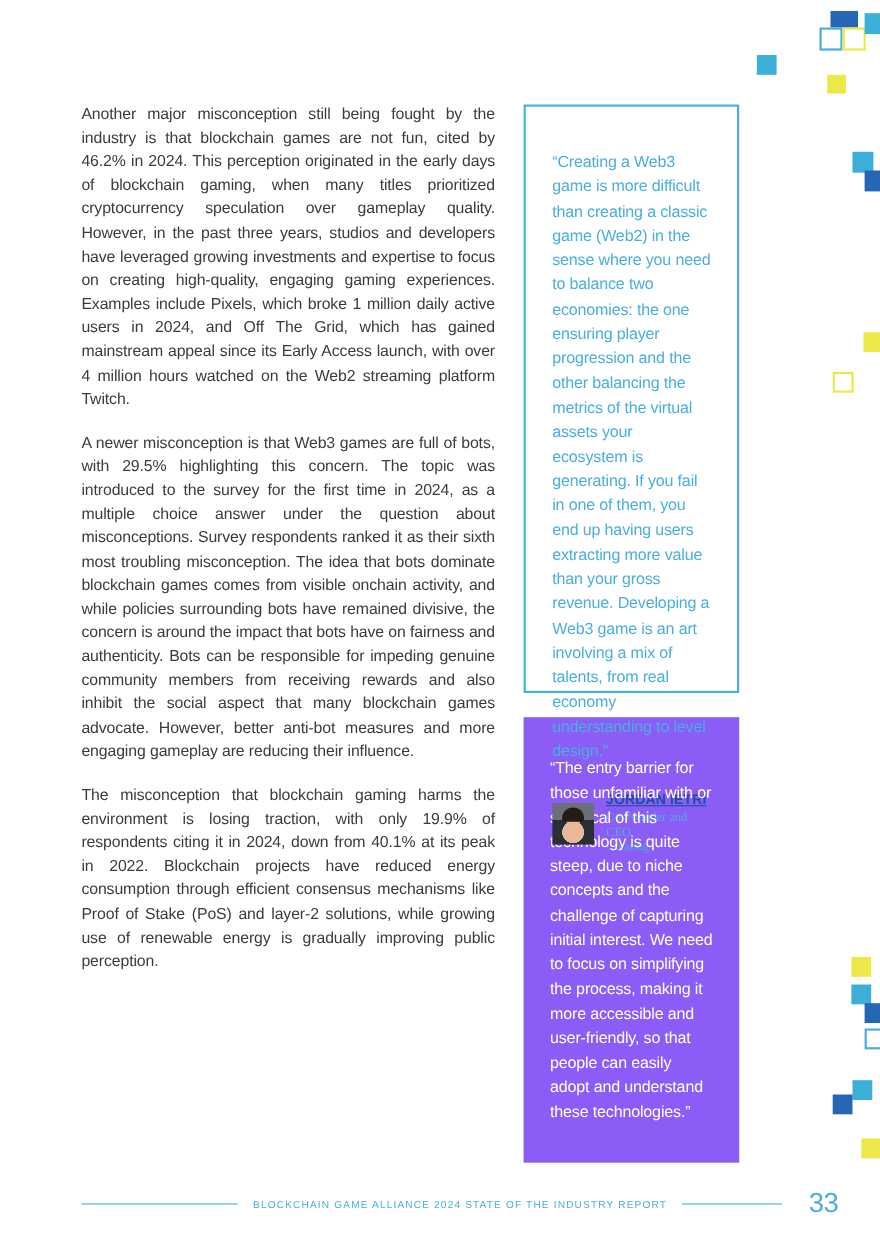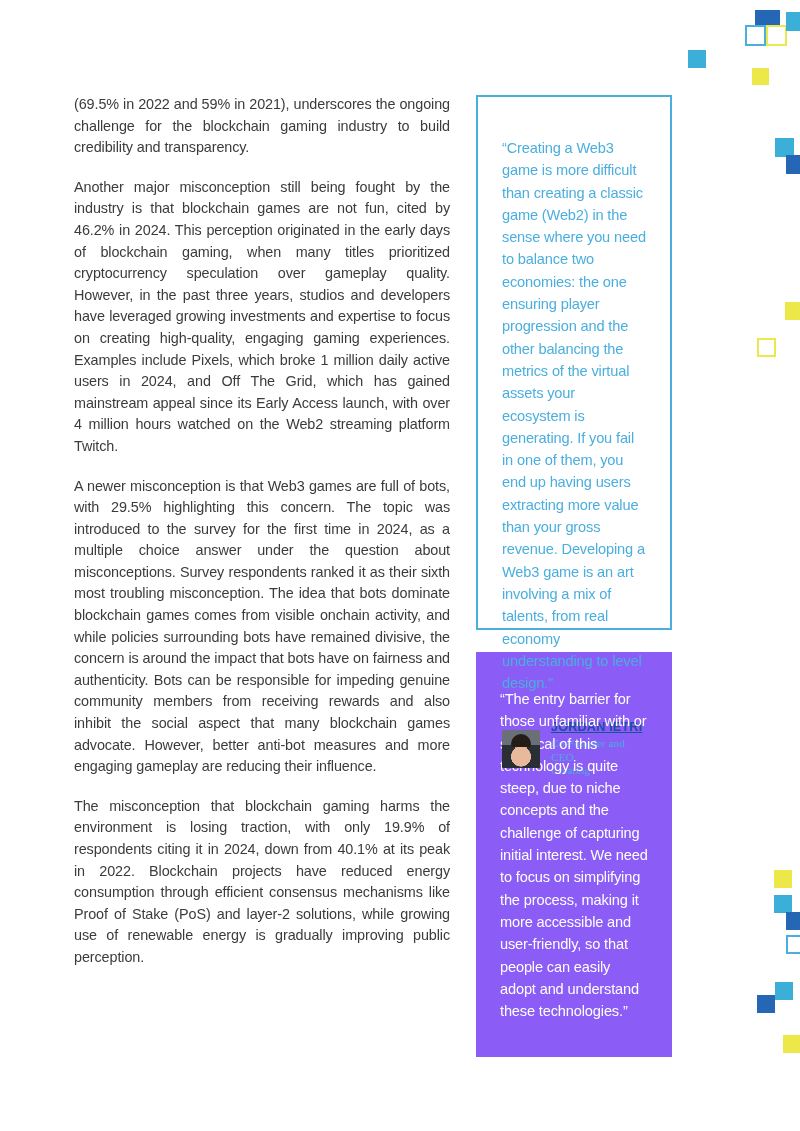--- a/index.html
+++ b/index.html
@@ -207,21 +207,20 @@
       <div class="deco" style="left: 774px; top: 870px; width: 18px; height: 18px; background: rgb(236, 232, 74);"></div>
       <div class="deco" style="left: 774px; top: 895px; width: 18px; height: 18px; background: rgb(60, 175, 216);"></div>
       <div class="deco" style="left: 786px; top: 912px; width: 18px; height: 18px; background: rgb(37, 102, 181);"></div>
       <div class="deco" style="left: 786px; top: 935px; width: 19px; height: 19px; border: 2px solid rgb(74, 174, 222); background: rgb(255, 255, 255);"></div>
       <div class="deco" style="left: 775px; top: 982px; width: 18px; height: 18px; background: rgb(60, 175, 216);"></div>
       <div class="deco" style="left: 757px; top: 995px; width: 18px; height: 18px; background: rgb(37, 102, 181);"></div>
       <div class="deco" style="left: 783px; top: 1035px; width: 18px; height: 18px; background: rgb(236, 232, 74);"></div>
     </div>
 
   <div class="body-col">
-    <p>(69.5% in 2022 and 59% in 2021), underscores the ongoing challenge for the blockchain gaming industry to build credibility and transparency.</p>
     <p>Another major misconception still being fought by the industry is that blockchain games are not fun, cited by 46.2% in 2024. This perception originated in the early days of blockchain gaming, when many titles prioritized cryptocurrency speculation over gameplay quality. However, in the past three years, studios and developers have leveraged growing investments and expertise to focus on creating high-quality, engaging gaming experiences. Examples include Pixels, which broke 1 million daily active users in 2024, and Off The Grid, which has gained mainstream appeal since its Early Access launch, with over 4 million hours watched on the Web2 streaming platform Twitch.</p>
     <p>A newer misconception is that Web3 games are full of bots, with 29.5% highlighting this concern. The topic was introduced to the survey for the first time in 2024, as a multiple choice answer under the question about misconceptions. Survey respondents ranked it as their sixth most troubling misconception. The idea that bots dominate blockchain games comes from visible onchain activity, and while policies surrounding bots have remained divisive, the concern is around the impact that bots have on fairness and authenticity. Bots can be responsible for impeding genuine community members from receiving rewards and also inhibit the social aspect that many blockchain games advocate. However, better anti-bot measures and more engaging gameplay are reducing their influence.</p>
     <p>The misconception that blockchain gaming harms the environment is losing traction, with only 19.9% of respondents citing it in 2024, down from 40.1% at its peak in 2022. Blockchain projects have reduced energy consumption through efficient consensus mechanisms like Proof of Stake (PoS) and layer-2 solutions, while growing use of renewable energy is gradually improving public perception.</p>
   </div>
 
   <div class="quote-col">
 
     <div class="quote-box outline">
       <div class="quote-text">“Creating a Web3 game is more difficult than creating a classic game (Web2) in the sense where you need to balance two economies: the one ensuring player progression and the other balancing the metrics of the virtual assets your ecosystem is generating. If you fail in one of them, you end up having users extracting more value than your gross revenue. Developing a Web3 game is an art involving a mix of talents, from real economy understanding to level design."</div>
       <div class="attribution">
@@ -233,14 +232,20 @@
         </div>
       </div>
     </div>
 
     <div class="quote-box filled">
       <div class="quote-text">“The entry barrier for those unfamiliar with or skeptical of this technology is quite steep, due to niche concepts and the challenge of capturing initial interest. We need to focus on simplifying the process, making it more accessible and user-friendly, so that people can easily adopt and understand these technologies.”</div>
     </div>
 
   </div>
 
+  <div class="footer">
+    <div class="footer-rule left"></div>
+    <div class="footer-label">BLOCKCHAIN GAME ALLIANCE 2024 STATE OF THE INDUSTRY REPORT</div>
+    <div class="footer-rule right"></div>
+    <div class="footer-page">33</div>
+  </div>
 
 </div>
 
 </body></html>

